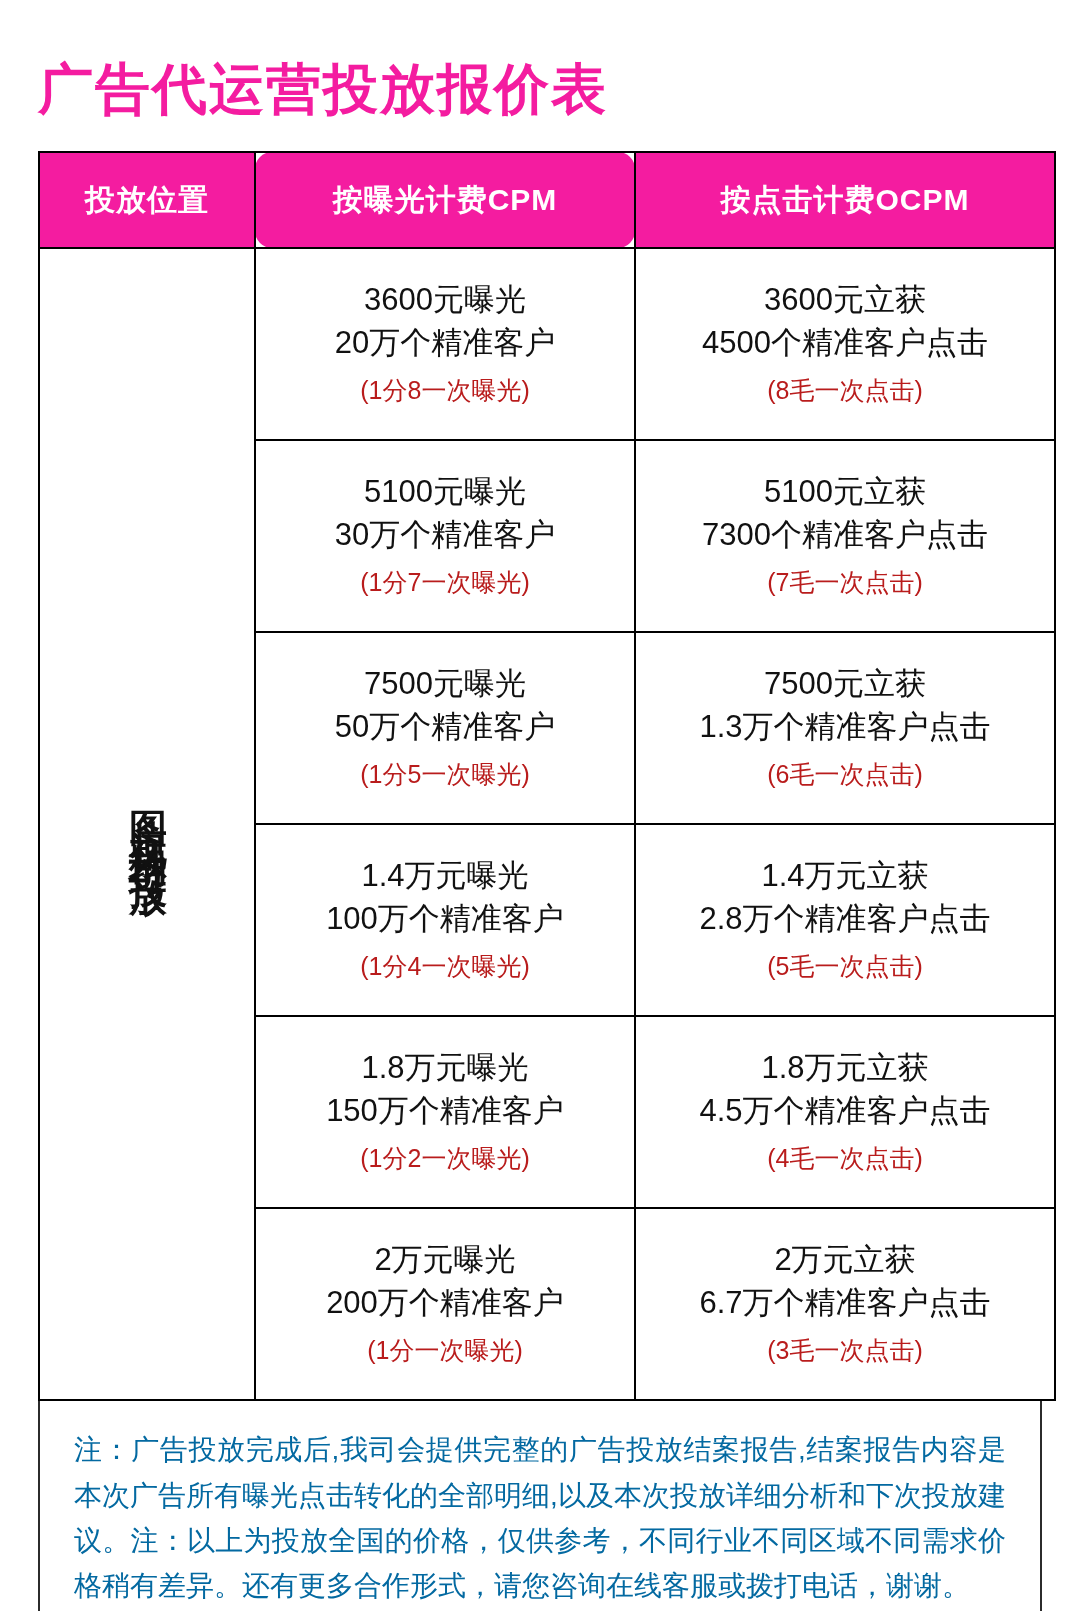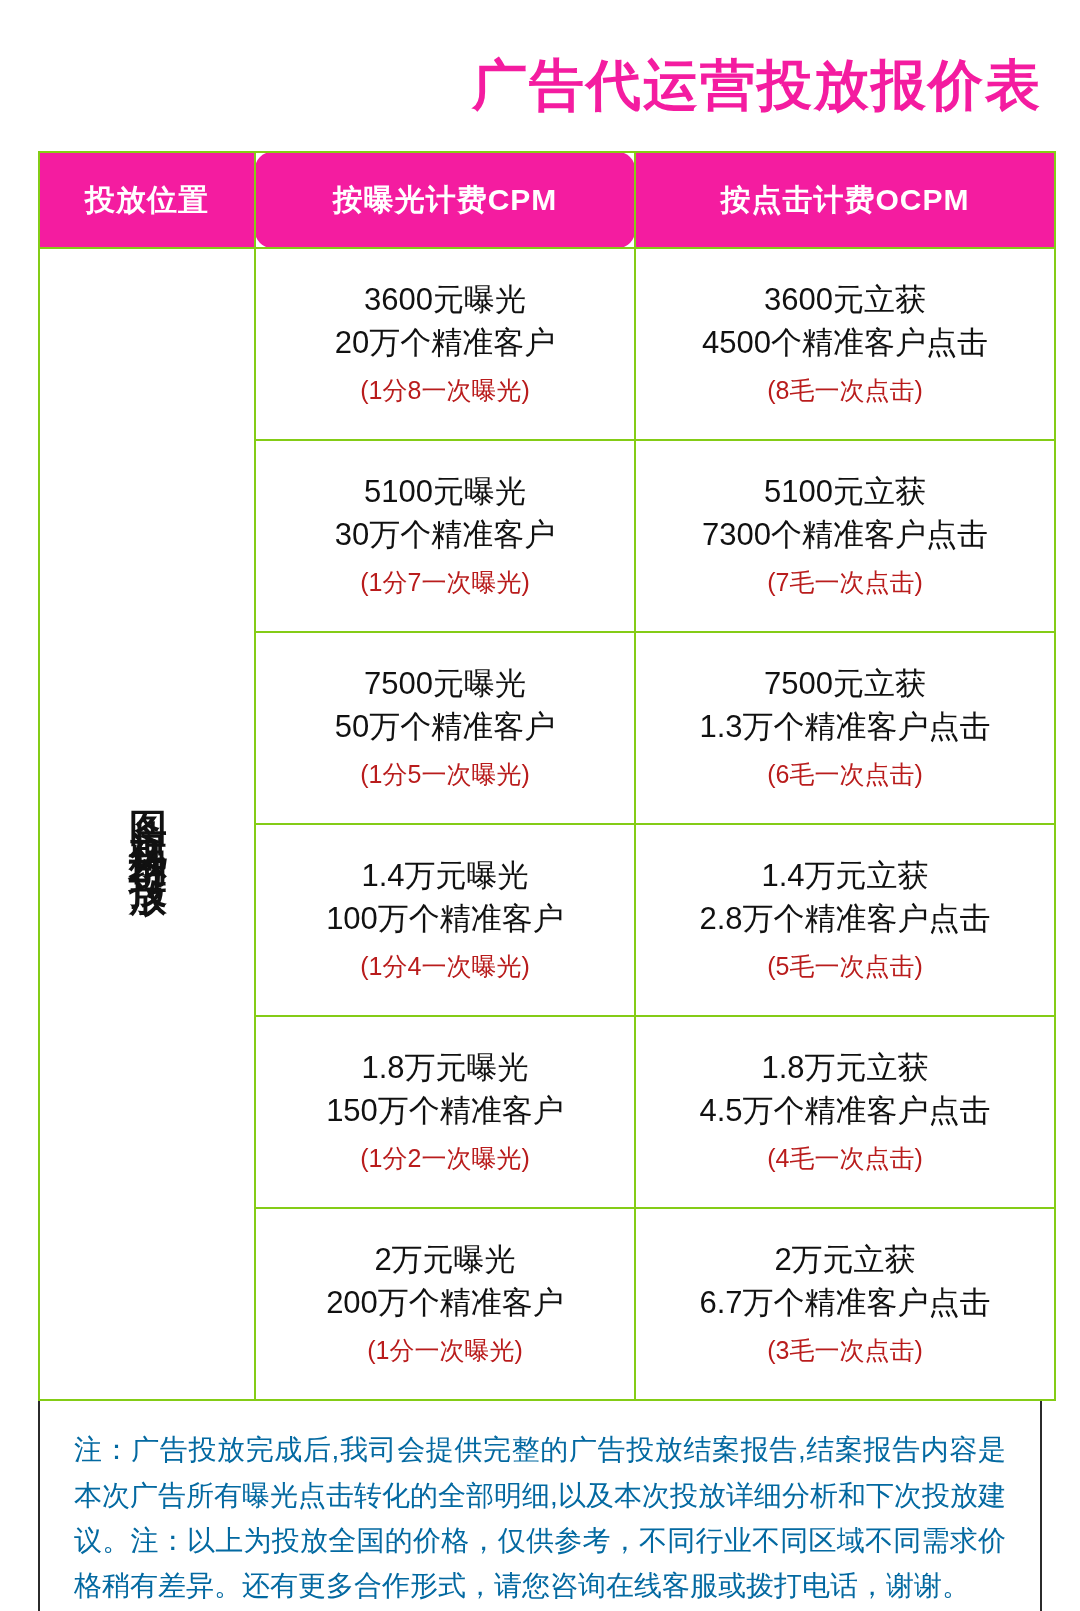--- a/index.html
+++ b/index.html
@@ -15,37 +15,37 @@
     overflow: hidden;
   }
   .page {
     position: relative;
     width: 1080px;
     height: 1611px;
     box-sizing: border-box;
     padding: 46px 38px 0 38px;
   }
   .title {
-    text-align: right;
+    text-align: left;
     color: #f41ca0;
     font-size: 55px;
     font-weight: bold;
     letter-spacing: 2px;
     line-height: 1.15;
     margin: 12px 0 30px 0;
-    font-family: Liberation Mono, monospace;
+    font-family: Liberation Serif, serif;
   }
   table.price-table {
     border-collapse: collapse;
     width: 1004px;
     margin: 0 auto;
     table-layout: fixed;
   }
   table.price-table td, table.price-table th {
-    border: 2px solid #84cc16;
+    border: 2px solid #000000;
   }
   thead th {
     background: #f41ca0;
     color: #ffffff;
     font-size: 30px;
     font-weight: bold;
     height: 92px;
     letter-spacing: 1px;
     border-color: #2b2b2b;
   }

